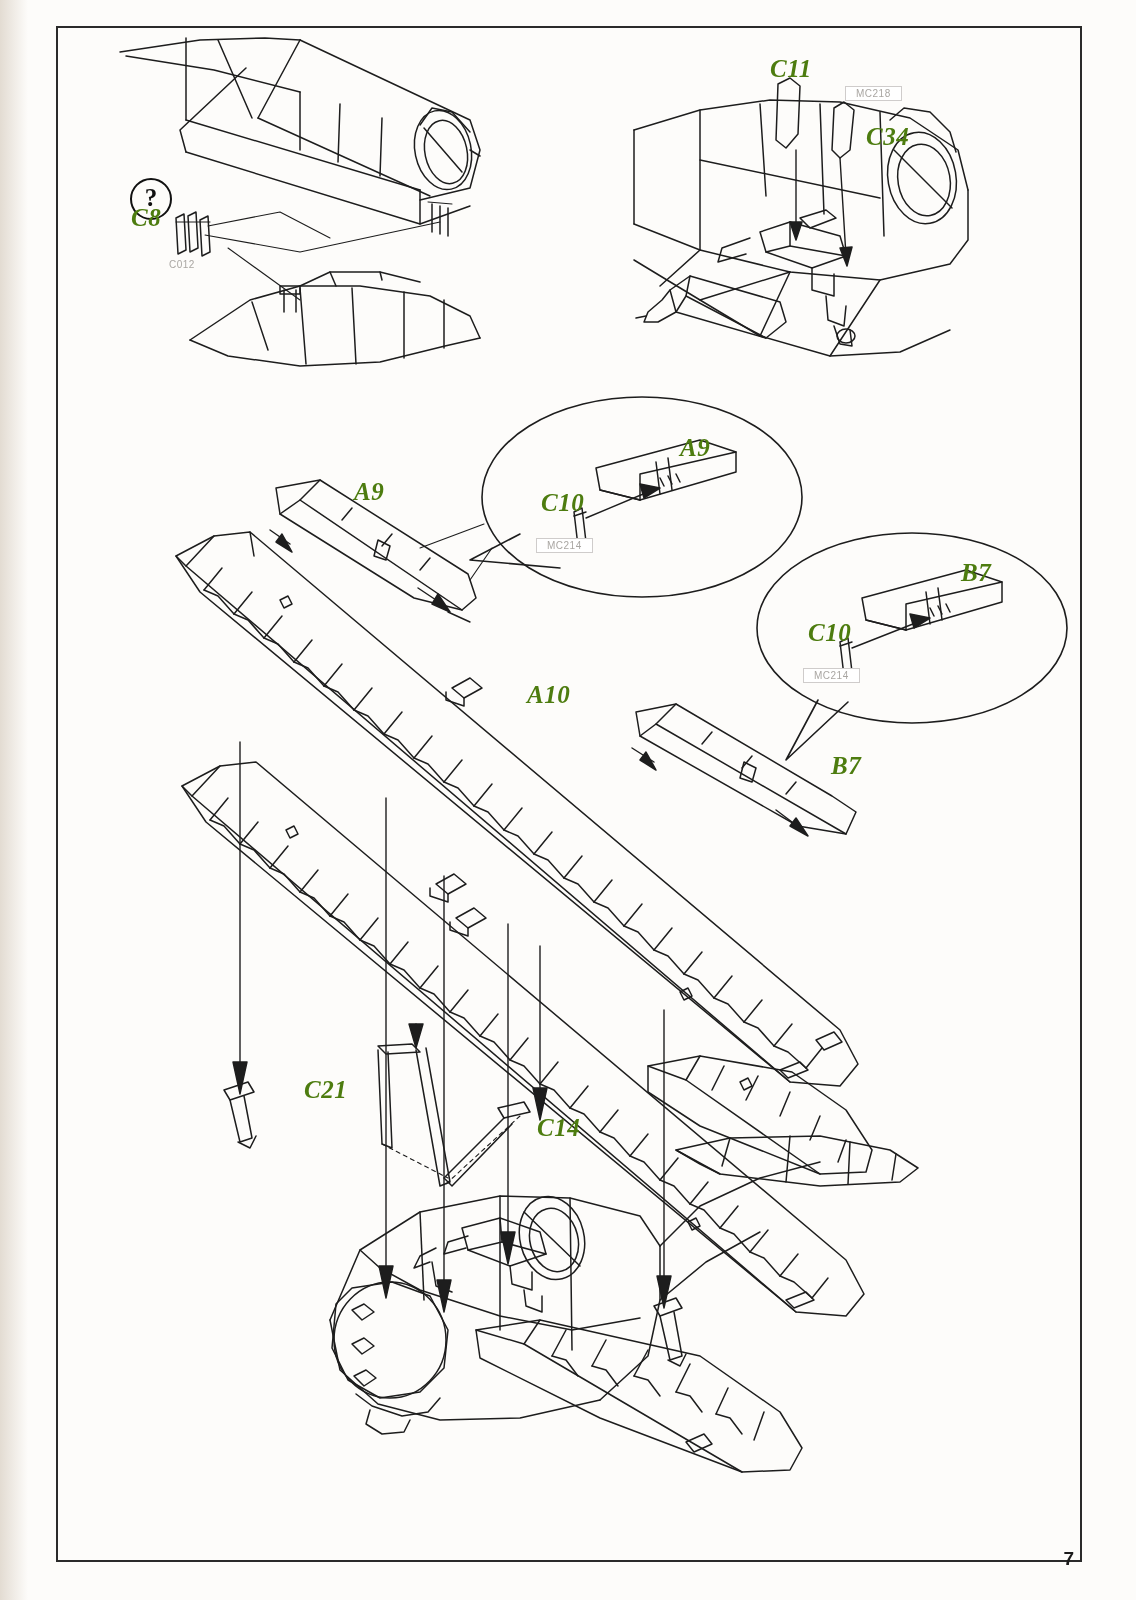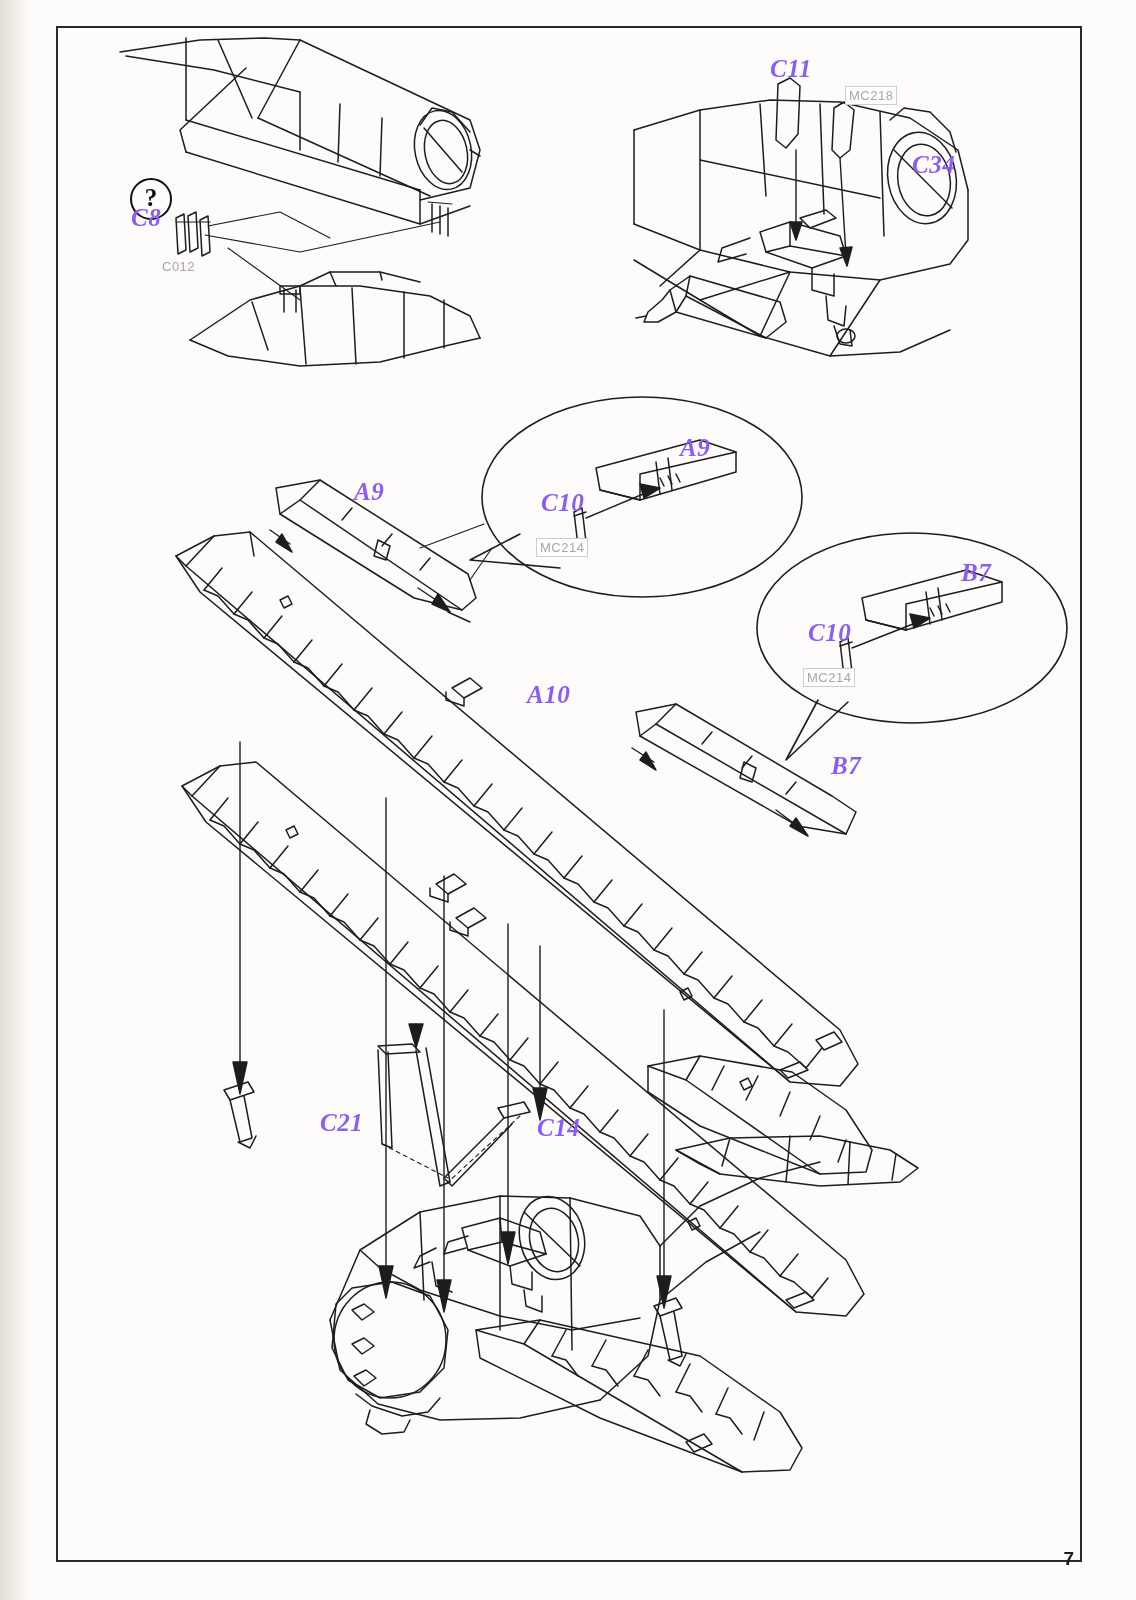--- a/index.html
+++ b/index.html
@@ -34,31 +34,31 @@
     inset: 0;
     width: 1136px;
     height: 1600px;
   }
   .label {
     position: absolute;
     font-family: "Liberation Serif", serif;
     font-weight: bold;
     font-style: italic;
     font-size: 25px;
-    color: #8b5cf6;
+    color: #4d7c0f;
     white-space: nowrap;
     letter-spacing: 0.5px;
   }
   .tiny-tag {
     position: absolute;
     font-family: "Liberation Sans", sans-serif;
-    font-size: 13px;
+    font-size: 10px;
     color: #a9a6a2;
     border: 1px solid #cfcccb;
-    padding: 1px 3px;
+    padding: 1px 10px;
     background: #fff;
     white-space: nowrap;
     letter-spacing: 0.5px;
   }
   .tiny-tag.noborder {
     border: none;
     background: transparent;
     margin-left: 41px;
   }
   .page-number {
@@ -506,31 +506,31 @@
     </g>
   </svg>
 
   <div class="qmark" style="left:130px; top:178px;">?</div>
 
   <div class="label" style="left:131px; top:204px;">C8</div>
   <div class="tiny-tag noborder" style="left:118px; top:258px;">C012</div>
 
   <div class="label" style="left:770px; top:55px;">C11</div>
   <div class="tiny-tag" style="left:845px; top:86px;">MC218</div>
-  <div class="label" style="left:912px; top:123px;margin-top:28px;">C34</div>
+  <div class="label" style="left:866px; top:123px;">C34</div>
 
   <div class="label" style="left:680px; top:434px;">A9</div>
   <div class="label" style="left:541px; top:489px;">C10</div>
   <div class="tiny-tag" style="left:536px; top:538px;">MC214</div>
 
   <div class="label" style="left:961px; top:559px;">B7</div>
   <div class="label" style="left:808px; top:619px;">C10</div>
   <div class="tiny-tag" style="left:803px; top:668px;">MC214</div>
 
   <div class="label" style="left:354px; top:478px;">A9</div>
   <div class="label" style="left:527px; top:681px;">A10</div>
   <div class="label" style="left:831px; top:752px;">B7</div>
 
-  <div class="label" style="left:320px; top:1076px;margin-top:33px;">C21</div>
+  <div class="label" style="left:304px; top:1076px;">C21</div>
   <div class="label" style="left:537px; top:1114px;">C14</div>
 
   <div class="page-number">7</div>
 </div>
 
 </body></html>

